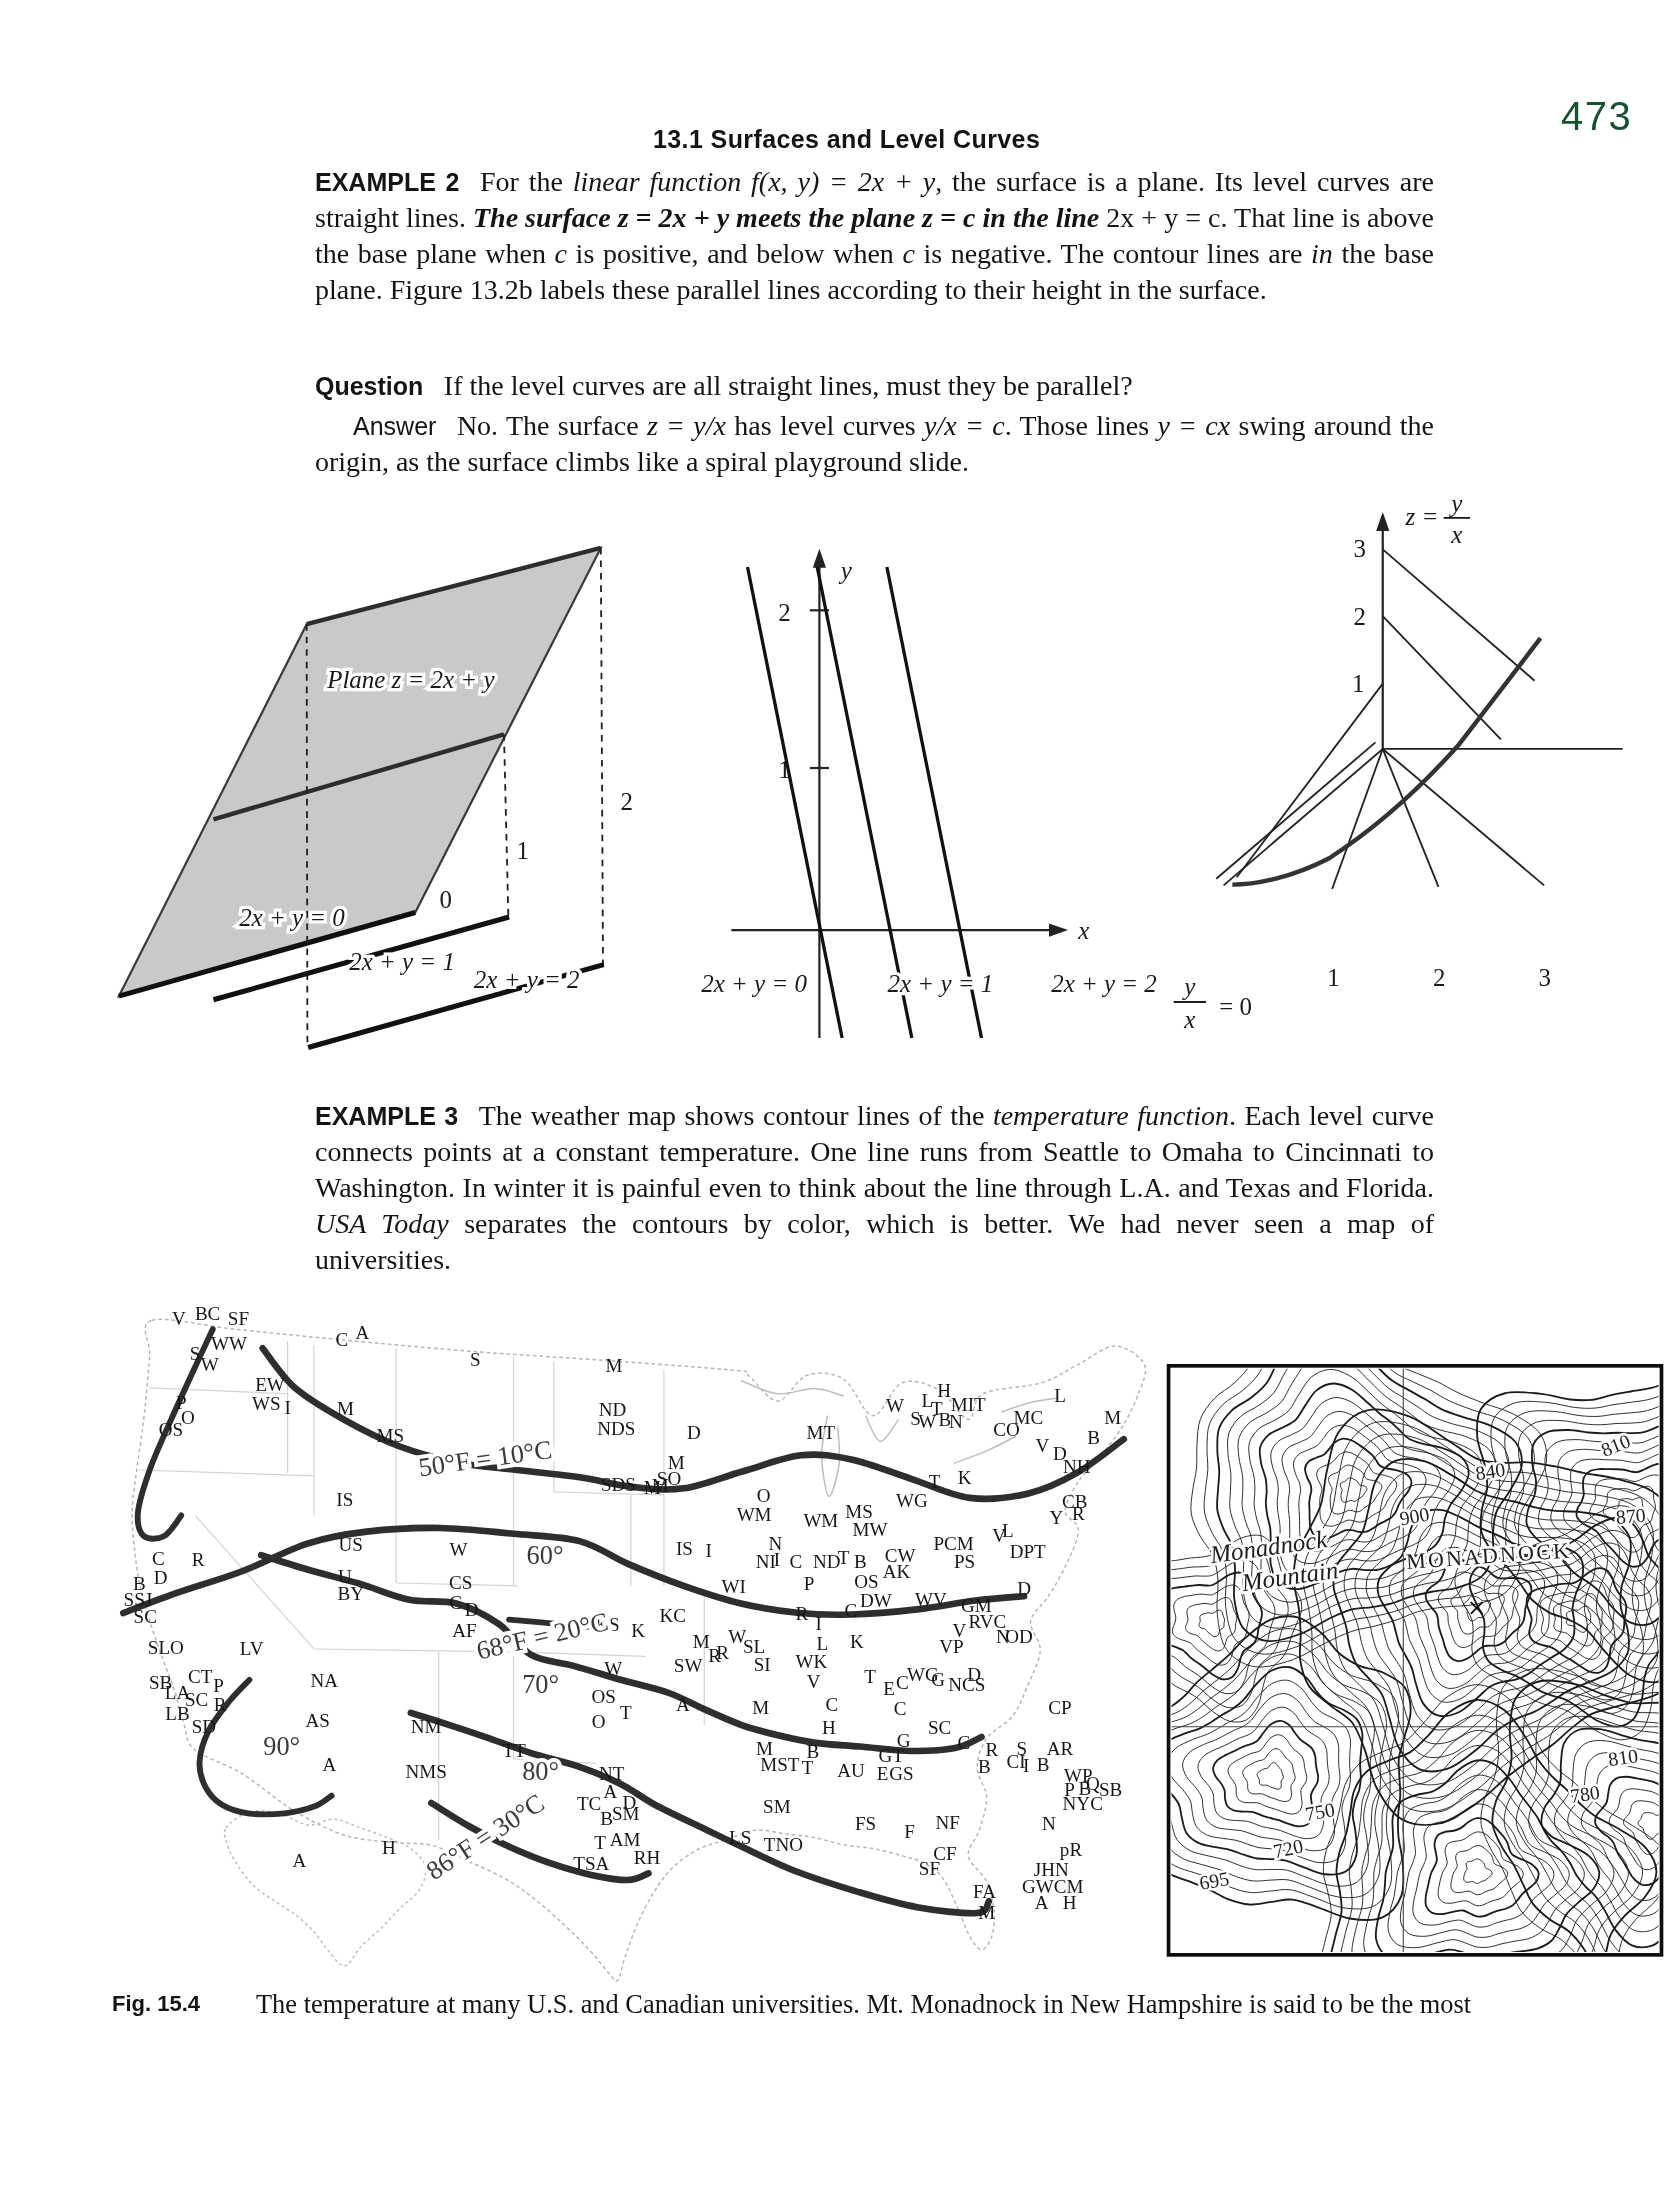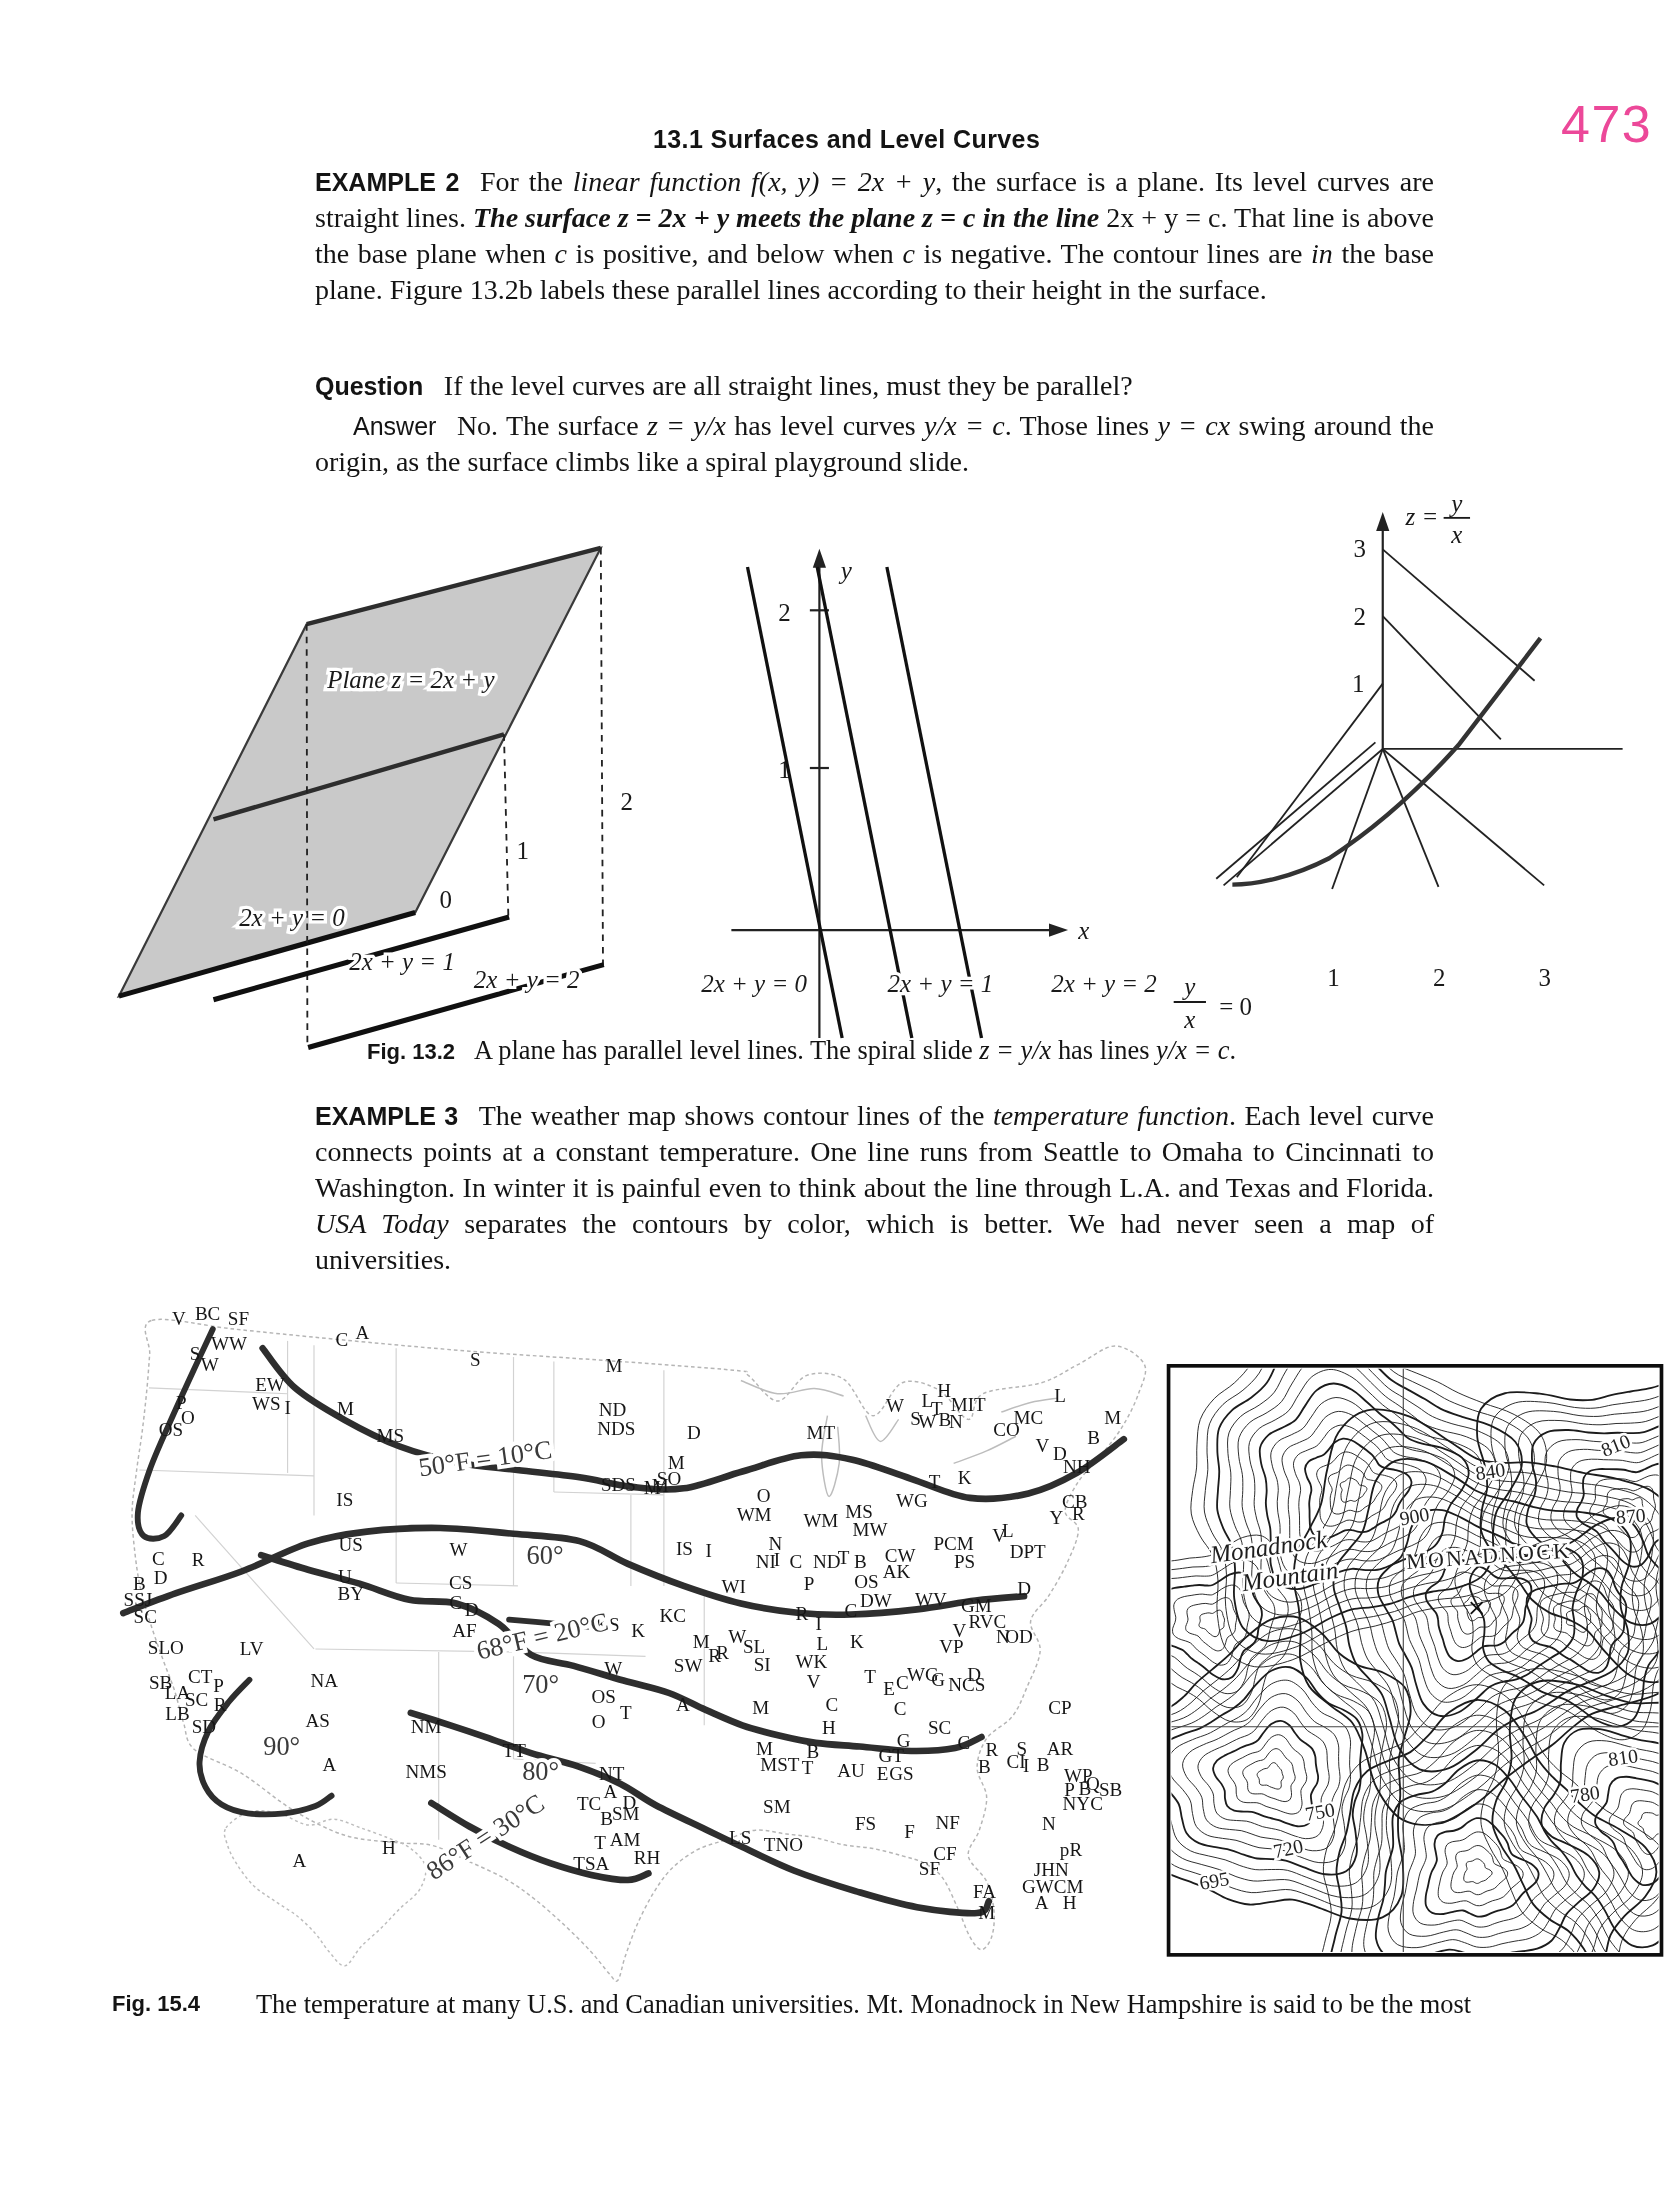--- a/index.html
+++ b/index.html
@@ -1,20 +1,20 @@
 <!DOCTYPE html>
 <html style="font-size:11.7px"><head>
 <meta charset="utf-8">
 <style>
   html,body{margin:0;padding:0;background:#e8e8e8;}
   #page{position:relative;width:1674px;height:2194px;background:#ffffff;overflow:hidden;
         font-family:"Liberation Serif",serif;color:#141414;}
   .abs{position:absolute;}
   .hdr{font-family:"Liberation Sans",sans-serif;font-weight:bold;font-size:25px;letter-spacing:0.4px;}
-  .pageno{font-family:"Liberation Sans",sans-serif;font-size:52px;color:#ec4899;letter-spacing:1.5px;}
+  .pageno{font-family:"Liberation Sans",sans-serif;font-size:40px;color:#14532d;letter-spacing:1.5px;}
   .para{font-size:28px;line-height:36px;text-align:justify;}
   .lead{font-family:"Liberation Sans",sans-serif;font-weight:bold;font-size:25px;margin-right:20.5px;}
   .lead.light{font-weight:normal;margin-left:38px;}
   .seg-i{font-style:italic;}
   .seg-bi{font-style:italic;font-weight:bold;}
   .cap{font-size:26.4px;line-height:34px;}
   .caplab{font-family:"Liberation Sans",sans-serif;font-weight:bold;font-size:22px;margin-right:19px;}
   svg{position:absolute;left:0;top:0;}
   svg text{user-select:none;}
   .fx{font:italic 34px "Liberation Serif",serif;fill:#1a1a1a;}
@@ -474,21 +474,20 @@
         <text x="2224" y="2076" text-anchor="middle" class="topnum" transform="rotate(-5 2224 2076)">870</text>
         <text x="2214" y="2405" text-anchor="middle" class="topnum" transform="rotate(-8 2214 2405)">810</text>
         <text x="2162" y="2455" text-anchor="middle" class="topnum" transform="rotate(-8 2162 2455)">780</text>
         <text x="1801" y="2479" text-anchor="middle" class="topnum" transform="rotate(-10 1801 2479)">750</text>
         <text x="1758" y="2529" text-anchor="middle" class="topnum" transform="rotate(-12 1758 2529)">720</text>
         <text x="1657" y="2573" text-anchor="middle" class="topnum" transform="rotate(-10 1657 2573)">695</text>
         <rect x="1593" y="1862" width="672" height="803" fill="none" stroke="#0d0d0d" stroke-width="5"></rect>
       </g>
   </svg>
 
-  <div class="abs cap" style="left:367px;top:1033px;width:1064px;"><span class="caplab">Fig. 13.2</span><span><span>A plane has parallel level lines. The spiral slide </span><span class="seg-i">z = y/x</span><span> has lines </span><span class="seg-i">y/x = c</span><span>.</span></span></div>
 
   <div class="abs para" style="left:315px;top:1098px;width:1119px;"><span class="lead">EXAMPLE 3</span><span><span>The weather map shows contour lines of the </span><span class="seg-i">temperature function</span><span>. Each level curve connects points at a constant temperature. One line runs from Seattle to Omaha to Cincinnati to Washington. In winter it is painful even to think about the line through L.A. and Texas and Florida. </span><span class="seg-i">USA Today</span><span> separates the contours by color, which is better. We had never seen a map of universities.</span></span></div>
 
   <div class="abs caplab" style="left:112px;top:1991px;position:absolute;">Fig. 15.4</div>
   <div class="abs cap" style="left:256px;top:1987px;width:1394px;">The temperature at many U.S. and Canadian universities. Mt. Monadnock in New Hampshire is said to be the most</div>
 
 </div>
 
 
 </body></html>

